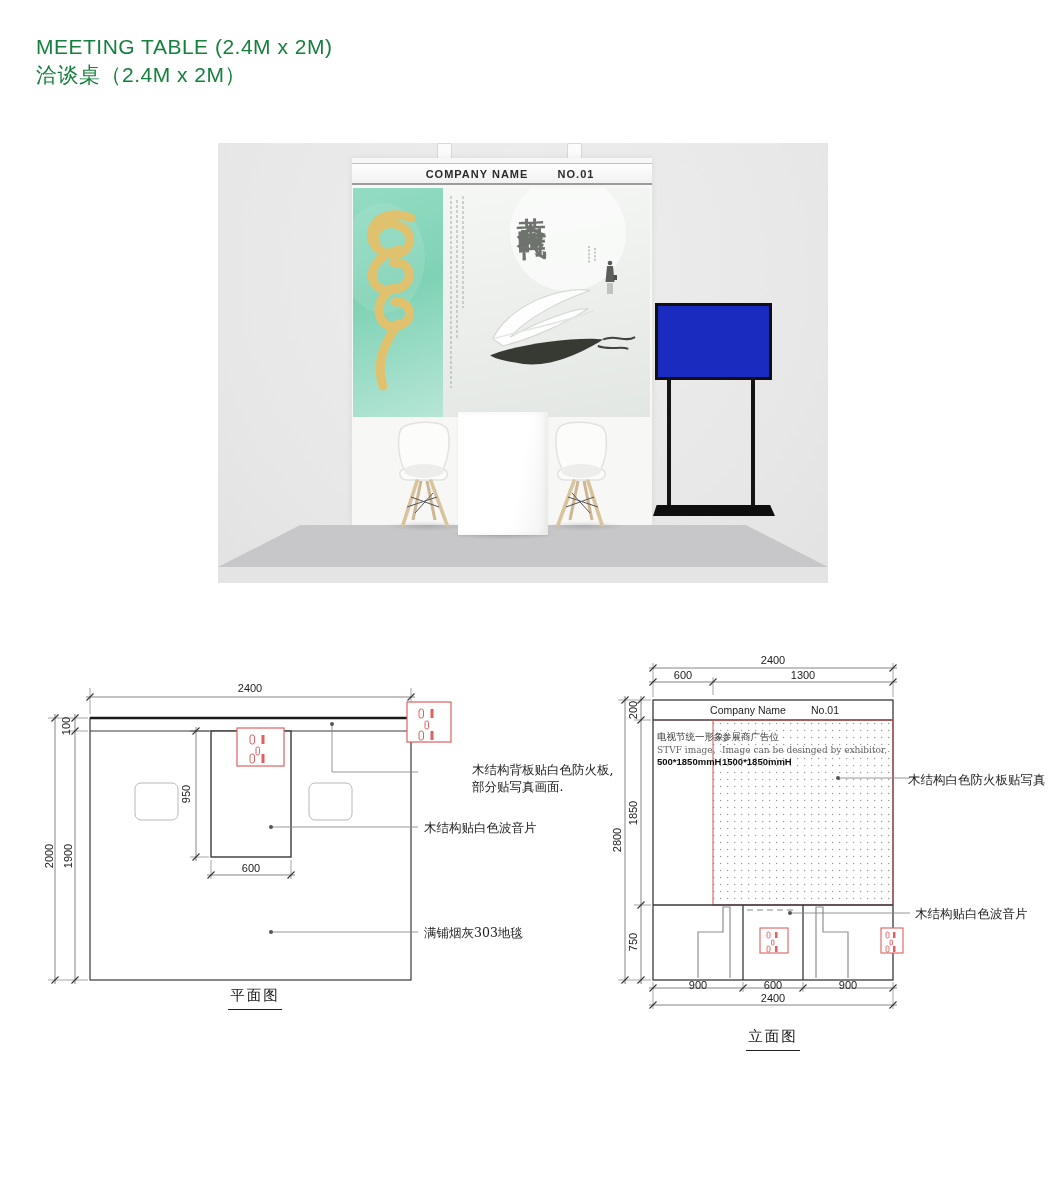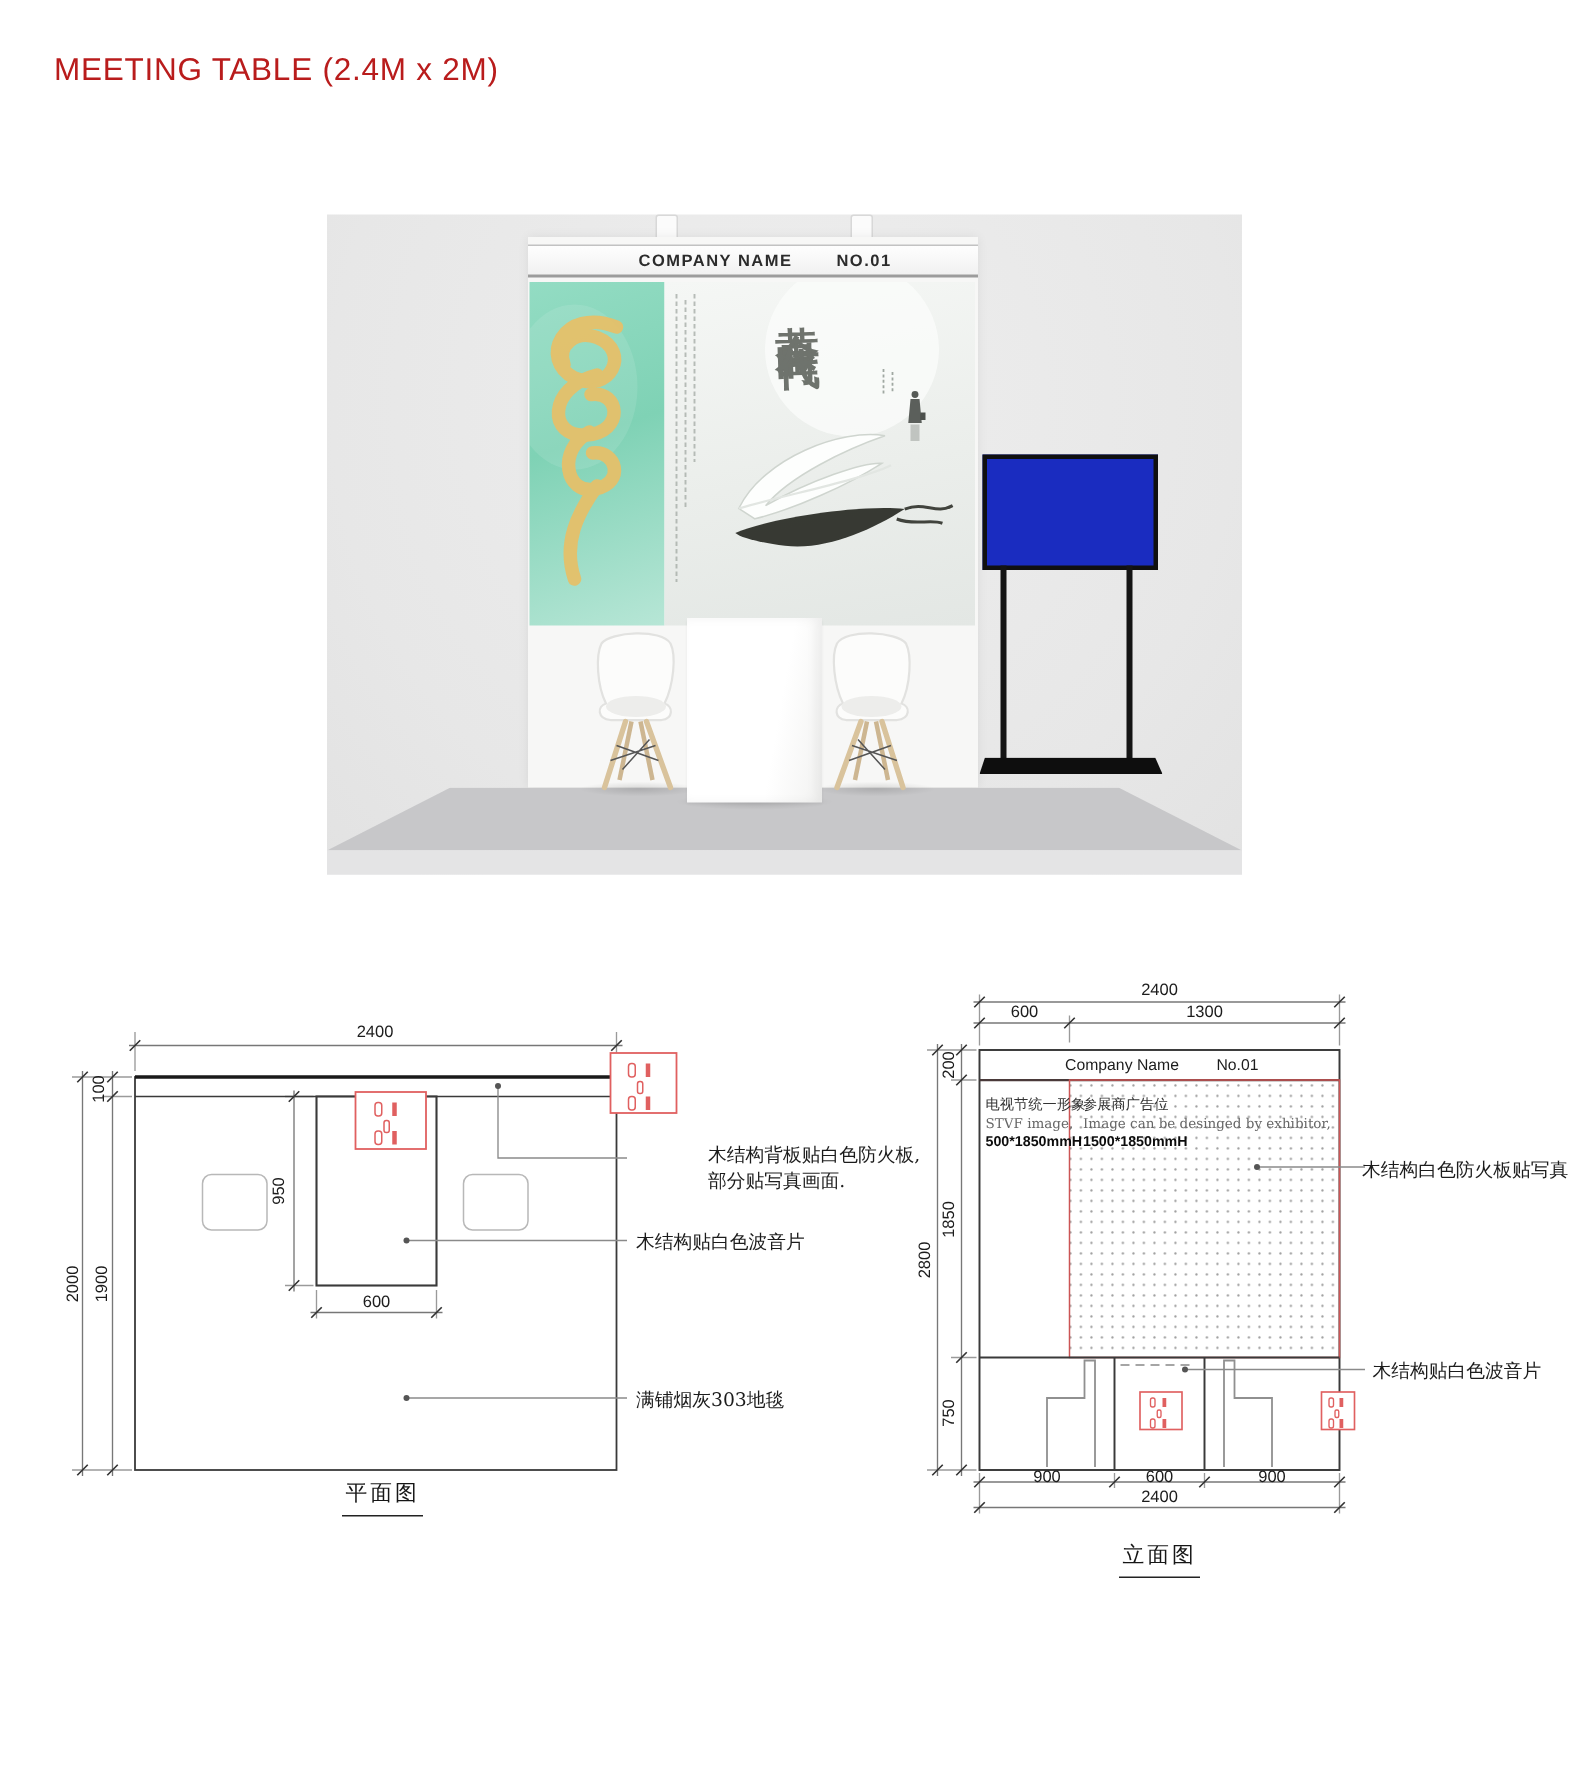--- a/index.html
+++ b/index.html
@@ -1,21 +1,21 @@
 <!DOCTYPE html>
 <html><head>
 <meta charset="utf-8">
 <style>
   html,body{margin:0;padding:0;background:#fff;}
   #canvas{position:relative;width:1056px;height:1190px;background:#fff;overflow:hidden;
           font-family:"Liberation Sans",sans-serif;color:#111;}
   .abs{position:absolute;}
   
   .page-title{position:absolute;left:36px;top:33px;font-size:21px;line-height:28px;
-              letter-spacing:.5px;color:#b91c1c;font-weight:500;}
+              letter-spacing:.5px;color:#15803d;font-weight:500;}
   
   .render{position:absolute;left:218px;top:143px;width:610px;height:440px;
           background:radial-gradient(ellipse at 50% 28%,#eeeeee 0%,#e7e7e7 70%,#e2e2e2 100%);}
   .hanger{position:absolute;top:0;width:13px;height:22px;background:#fbfbfb;
           border:1px solid #d8d8d8;border-radius:2px;}
   .wall{position:absolute;left:134px;top:15px;width:300px;height:367px;background:#f7f7f6;
         box-shadow:0 0 7px rgba(0,0,0,.07);}
   .signbar{position:absolute;left:0;top:5px;width:100%;height:22px;
            background:linear-gradient(#fefefe,#f1f1f1);
            border-top:1px solid #c2c2c2;border-bottom:2px solid #9c9c9c;box-sizing:border-box;}
@@ -58,20 +58,21 @@
   .dwg-title b{font-weight:normal;border-bottom:1.5px solid #222;padding:0 2px 6px 2px;}
   .signlabel{position:absolute;font-size:10.5px;color:#1c1c1c;text-align:center;font-weight:500;}
 </style>
 </head>
 <body>
 
 <div id="canvas">
 
   <div class="page-title">
     <div>MEETING TABLE (2.4M x 2M)</div>
+    <div>洽谈桌（2.4M x 2M）</div>
   </div>
 
   <div class="render">
     <div class="hanger" style="left:219px;"></div>
     <div class="hanger" style="left:349px;"></div>
 
     <div class="wall">
       <div class="signbar">
         <span class="sign-company">COMPANY NAME</span>
         <span class="sign-number">NO.01</span>

